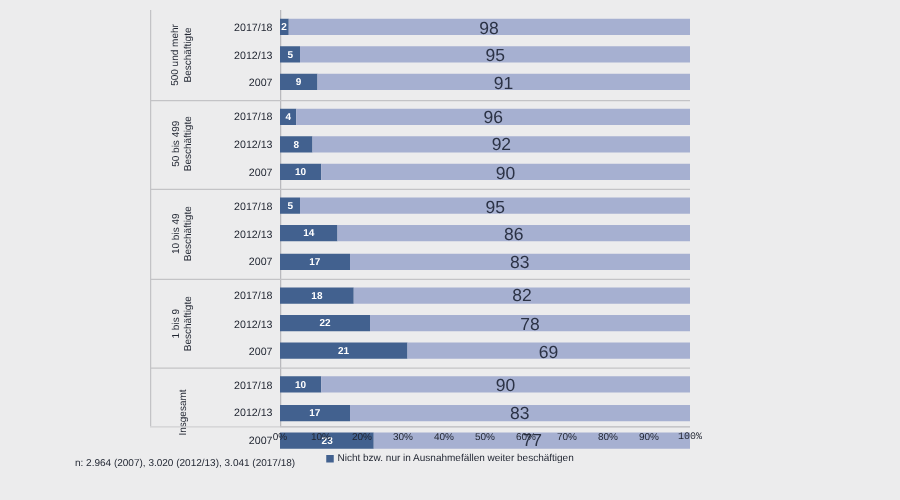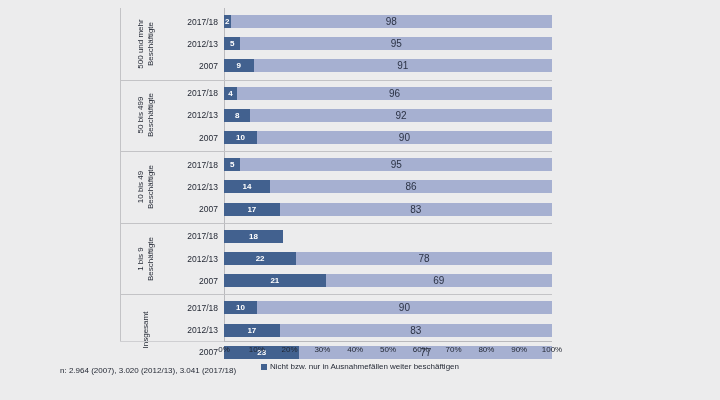--- a/index.html
+++ b/index.html
@@ -134,21 +134,21 @@
   }
   .seg-dark { background: #42618f; }
   .seg-light { background: #a6b0d1; }
   .seg-dark .seg-val {
     color: #ffffff;
     font-size: 8px;
     font-weight: bold;
   }
   .seg-light .seg-val {
     color: #2b3245;
-    font-size: 10px;
+    font-size: 14px;
   }
   .seg-val { white-space: nowrap; }
 
   
   .x-axis {
     position: absolute;
     left: 224px;
     top: 341px;
     width: 328px;
     height: 16px;
@@ -368,20 +368,23 @@
               <span>1 bis 9</span>
               <span>Beschäftigte</span>
             </div>
           </div>
           <div class="row">
             <div class="year-label" style="width: 52px; left: 52px; right: auto; justify-content: flex-end; padding-right: 6px; box-sizing: border-box;">2017/18</div>
             <div class="bar-row" style="left: 104px;">
               <div class="bar-track">
                 <div class="seg seg-dark" style="width: 18%;">
                   <span class="seg-val">18</span>
+                </div>
+                <div class="seg seg-light" style="width: 82%;">
+                  <span class="seg-val">82</span>
                 </div>
               </div>
             </div>
           </div>
           <div class="row">
             <div class="year-label" style="width: 52px; left: 52px; right: auto; justify-content: flex-end; padding-right: 6px; box-sizing: border-box;">2012/13</div>
             <div class="bar-row" style="left: 104px;">
               <div class="bar-track">
                 <div class="seg seg-dark" style="width: 22%;">
                   <span class="seg-val">22</span>
@@ -461,21 +464,21 @@
       <div class="tick" style="left: 0px;">0%</div>
       <div class="tick" style="left: 32.8px;">10%</div>
       <div class="tick" style="left: 65.6px;">20%</div>
       <div class="tick" style="left: 98.4px;">30%</div>
       <div class="tick" style="left: 131.2px;">40%</div>
       <div class="tick" style="left: 164px;">50%</div>
       <div class="tick" style="left: 196.8px;">60%</div>
       <div class="tick" style="left: 229.6px;">70%</div>
       <div class="tick" style="left: 262.4px;">80%</div>
       <div class="tick" style="left: 295.2px;">90%</div>
-      <div class="tick" style="left: 328px;">100%</div>
+      <div class="tick" style="left: 328px; font-family: Liberation Mono, monospace;">100%</div>
     </div>
 
   <div class="legend" id="legend">
       <div class="legend-item">
         <span class="legend-swatch sw-dark"></span>
         <span>Nicht bzw. nur in Ausnahmefällen weiter beschäftigen</span>
       </div>
     </div>
 
   <div class="footnote">n: 2.964 (2007), 3.020 (2012/13), 3.041 (2017/18)</div>

